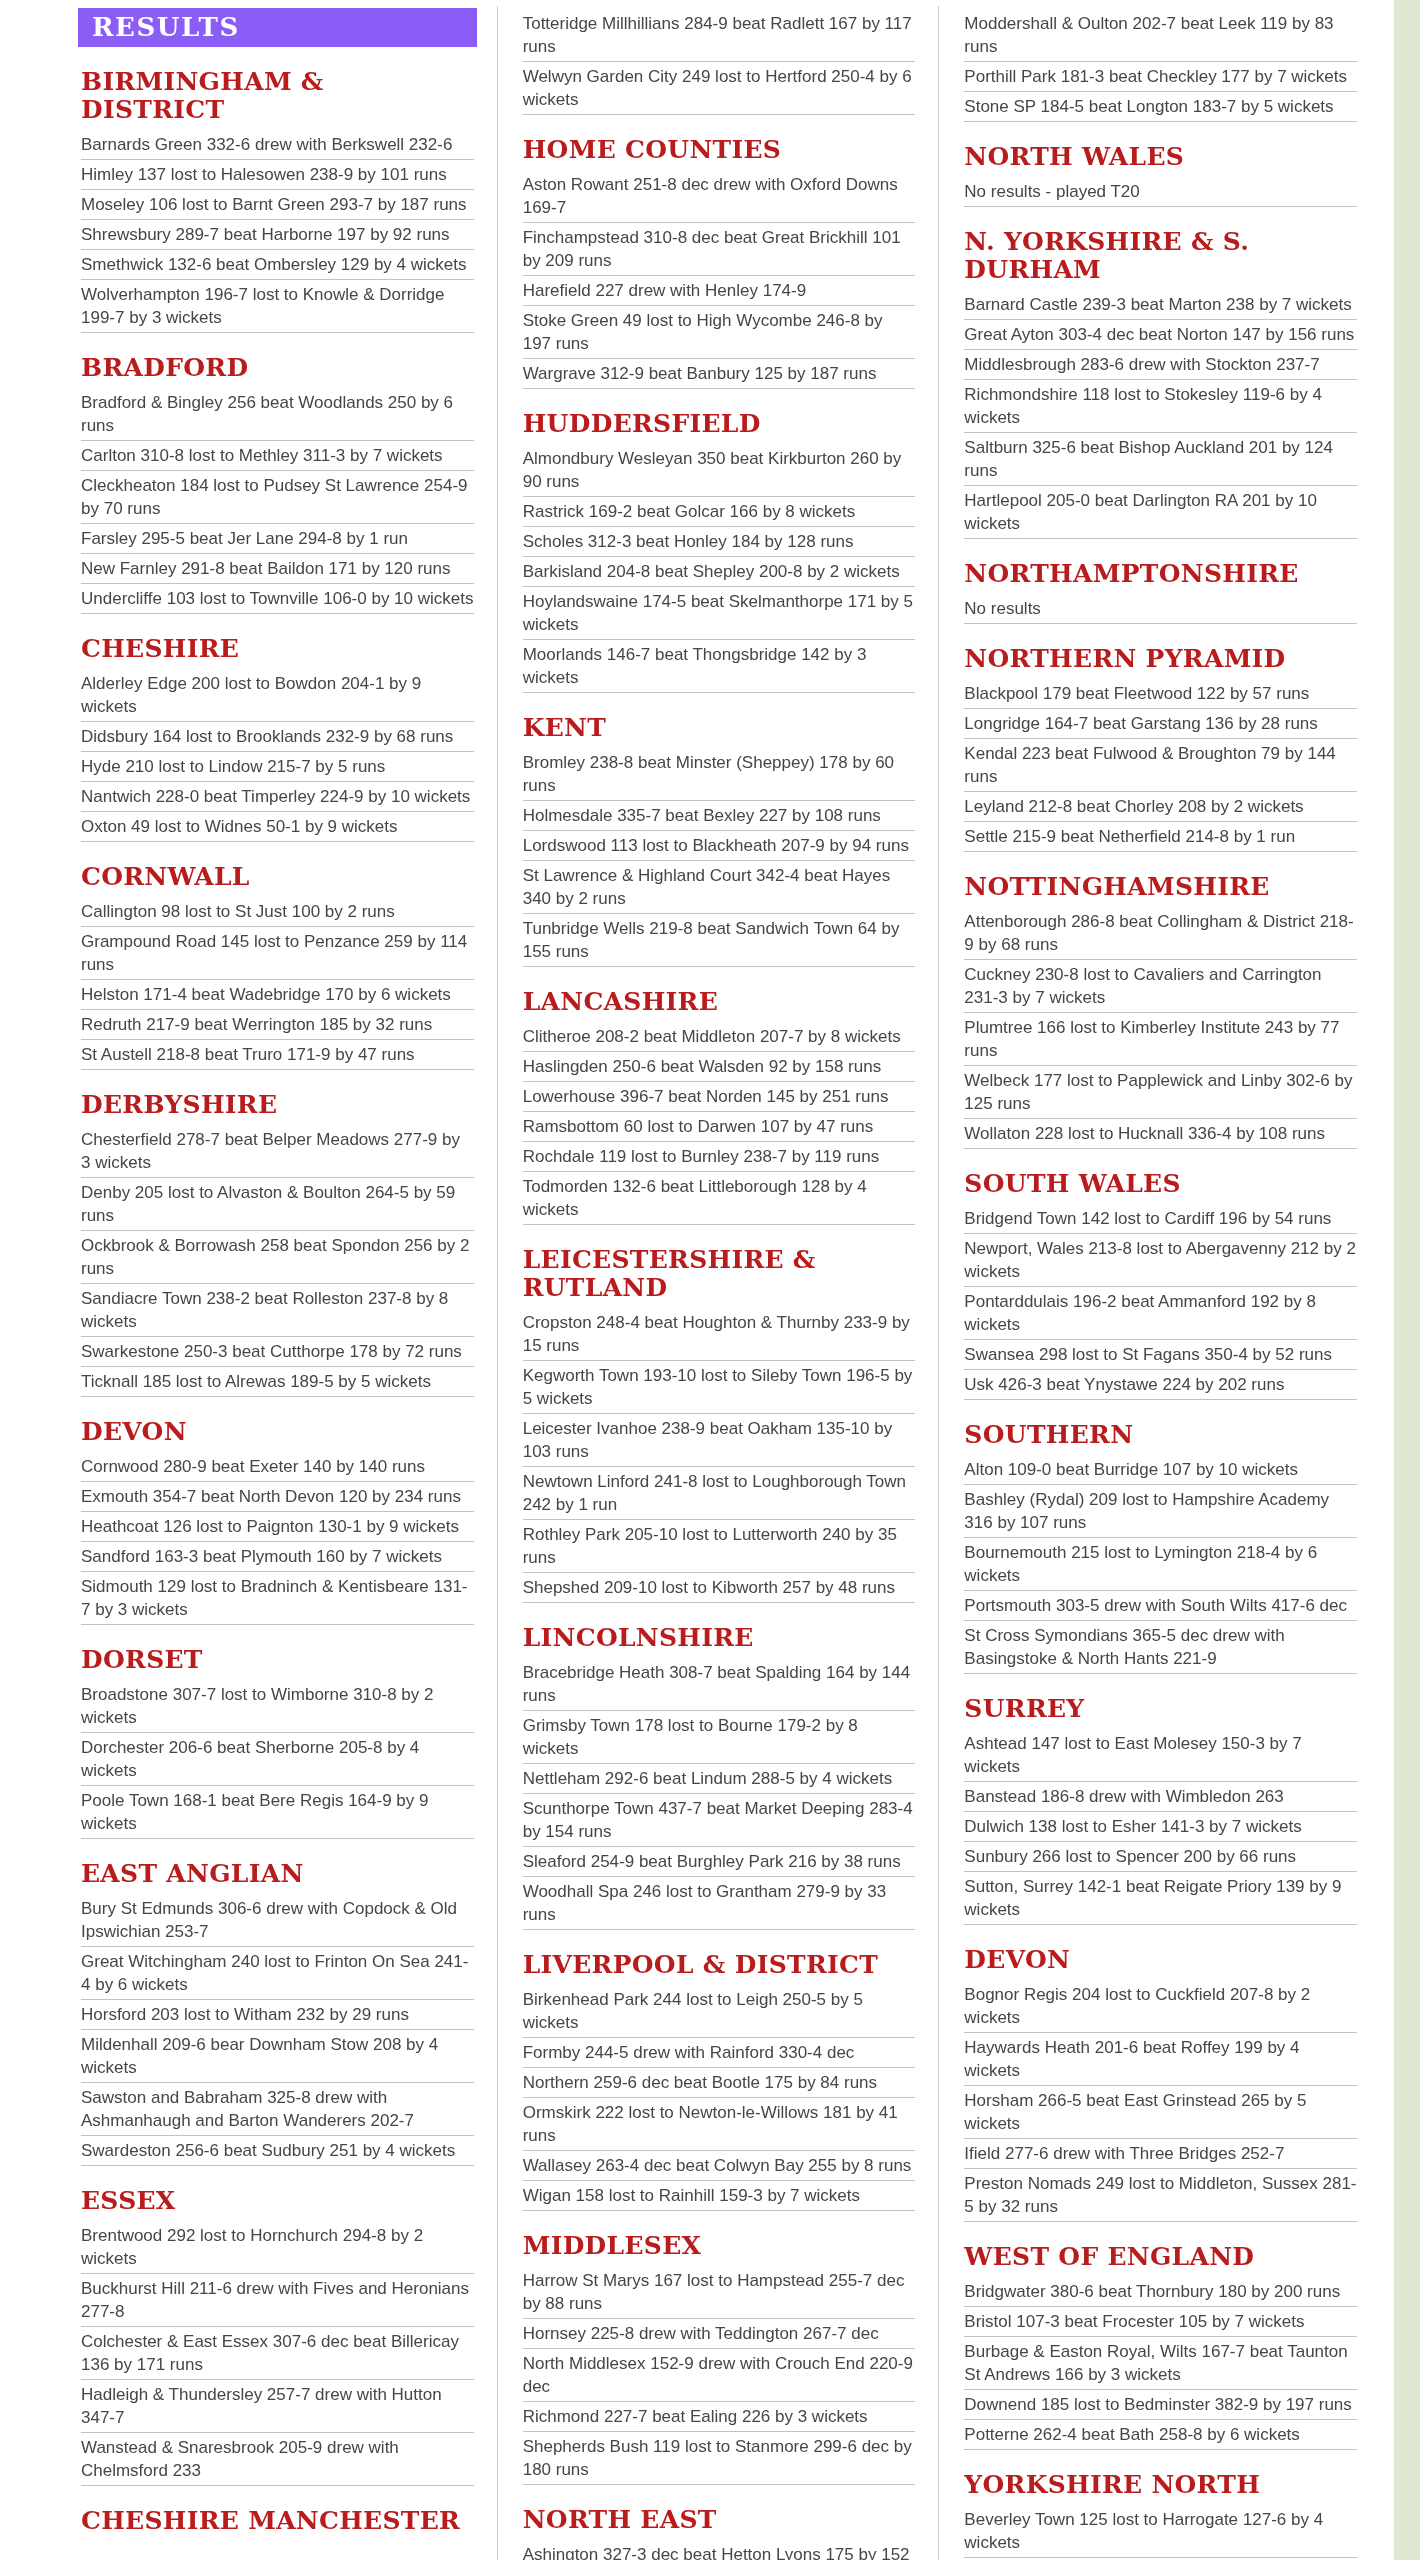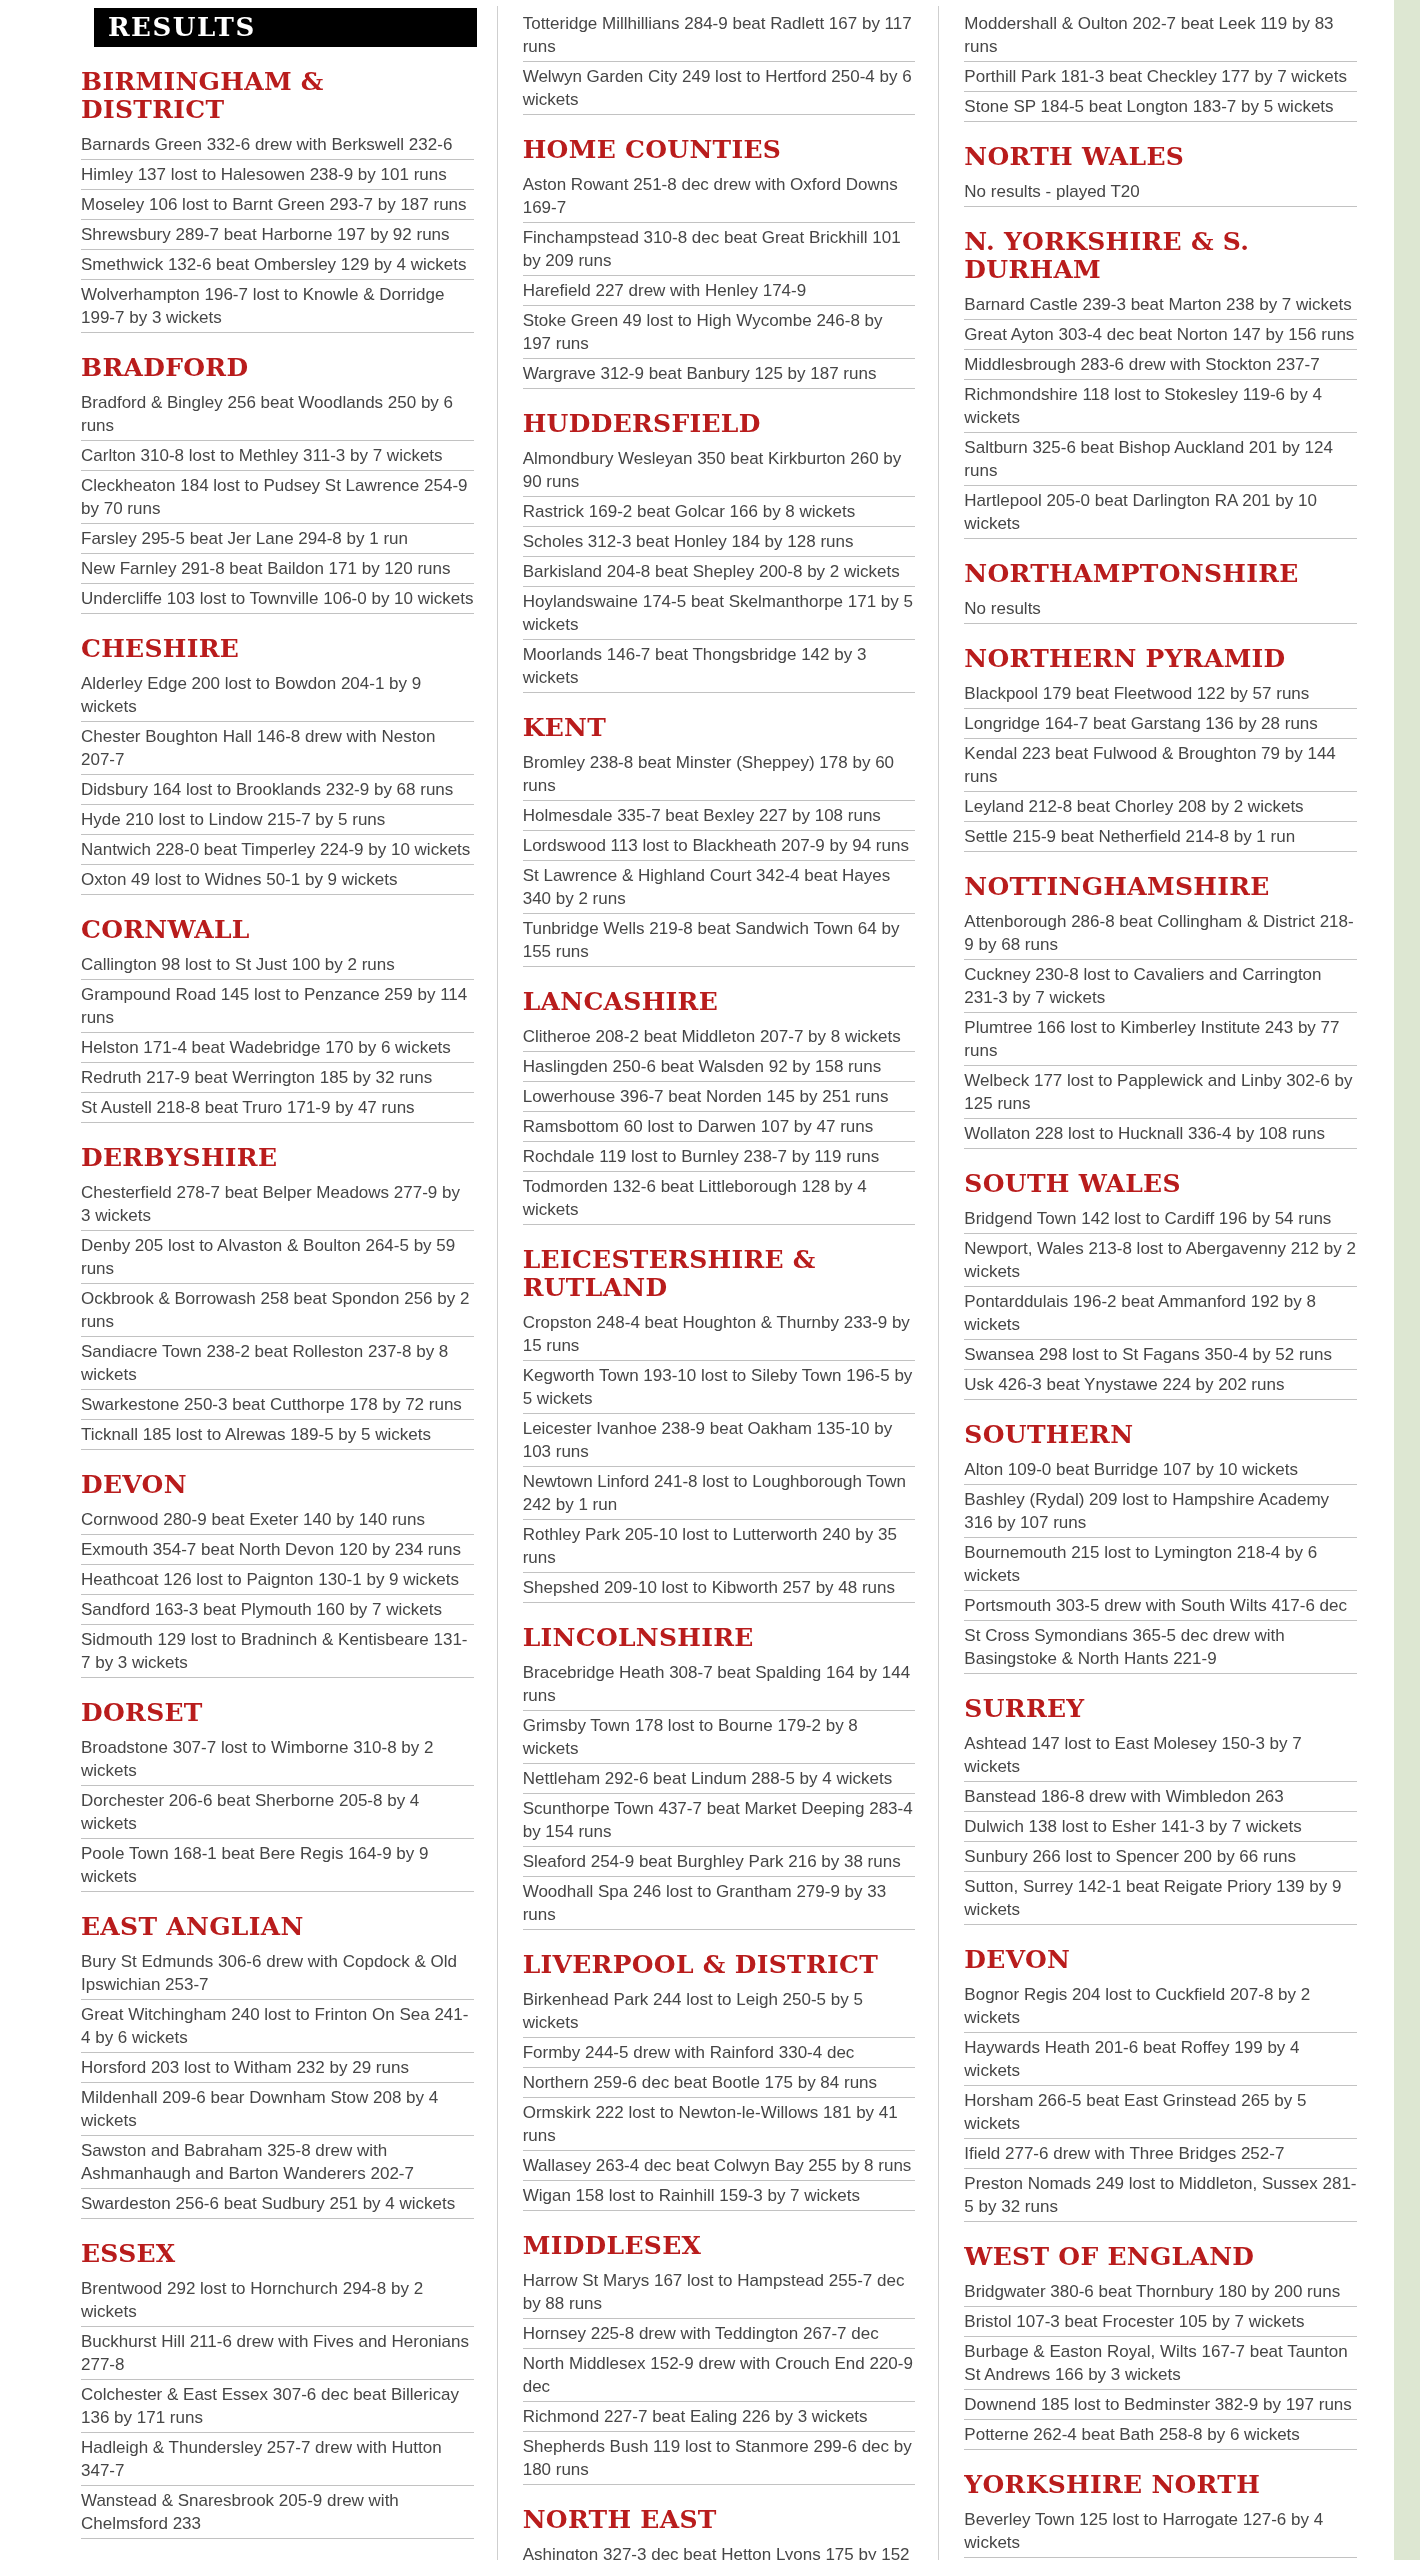--- a/index.html
+++ b/index.html
@@ -16,24 +16,24 @@
   .wrap{
     display:flex;align-items:flex-start;
     padding:6px 40px 0 78px;box-sizing:border-box;width:1420px;
   }
   .col{
     flex:1 1 0;min-width:0;padding:0 20px 0 22px;box-sizing:border-box;
   }
   .col:first-child{padding-left:0;}
   .col + .col{border-left:1px solid #cfcfcf;}
   .banner{
-    background:#000000;color:#ffffff;
+    background:#8b5cf6;color:#ffffff;
     font-family:"DejaVu Serif", serif;font-weight:bold;
     font-size:26px;letter-spacing:1.5px;
-    padding:4px 0 5px 14px;margin:2px 0 10px 16px;
+    padding:4px 0 5px 14px;margin:2px 0 10px 0;
   }
   .section-title{
     color:#b91c1c;
     font-family:"DejaVu Serif", serif;font-weight:bold;
     font-size:25px;line-height:28px;letter-spacing:0.3px;
     margin:21px 0 6px 0;
   }
   .col .section:first-child .section-title{margin-top:4px;}
   .row{
     color:#464646;font-size:17px;line-height:23px;
@@ -63,21 +63,20 @@
         <div class="row">Bradford &amp; Bingley 256 beat Woodlands 250 by 6 runs</div>
         <div class="row">Carlton 310-8 lost to Methley 311-3 by 7 wickets</div>
         <div class="row">Cleckheaton 184 lost to Pudsey St Lawrence 254-9 by 70 runs</div>
         <div class="row">Farsley 295-5 beat Jer Lane 294-8 by 1 run</div>
         <div class="row">New Farnley 291-8 beat Baildon 171 by 120 runs</div>
         <div class="row">Undercliffe 103 lost to Townville 106-0 by 10 wickets</div>
       </div>
       <div class="section">
         <div class="section-title">CHESHIRE</div>
         <div class="row">Alderley Edge 200 lost to Bowdon 204-1 by 9 wickets</div>
-        <div class="row">Chester Boughton Hall 146-8 drew with Neston 207-7</div>
         <div class="row">Didsbury 164 lost to Brooklands 232-9 by 68 runs</div>
         <div class="row">Hyde 210 lost to Lindow 215-7 by 5 runs</div>
         <div class="row">Nantwich 228-0 beat Timperley 224-9 by 10 wickets</div>
         <div class="row">Oxton 49 lost to Widnes 50-1 by 9 wickets</div>
       </div>
       <div class="section">
         <div class="section-title">CORNWALL</div>
         <div class="row">Callington 98 lost to St Just 100 by 2 runs</div>
         <div class="row">Grampound Road 145 lost to Penzance 259 by 114 runs</div>
         <div class="row">Helston 171-4 beat Wadebridge 170 by 6 wickets</div>

